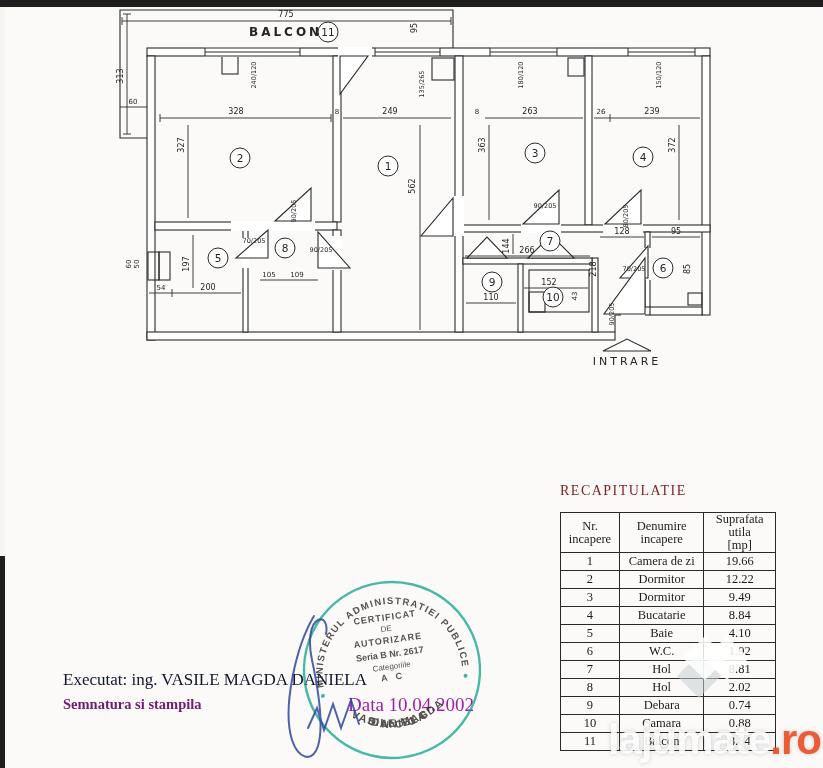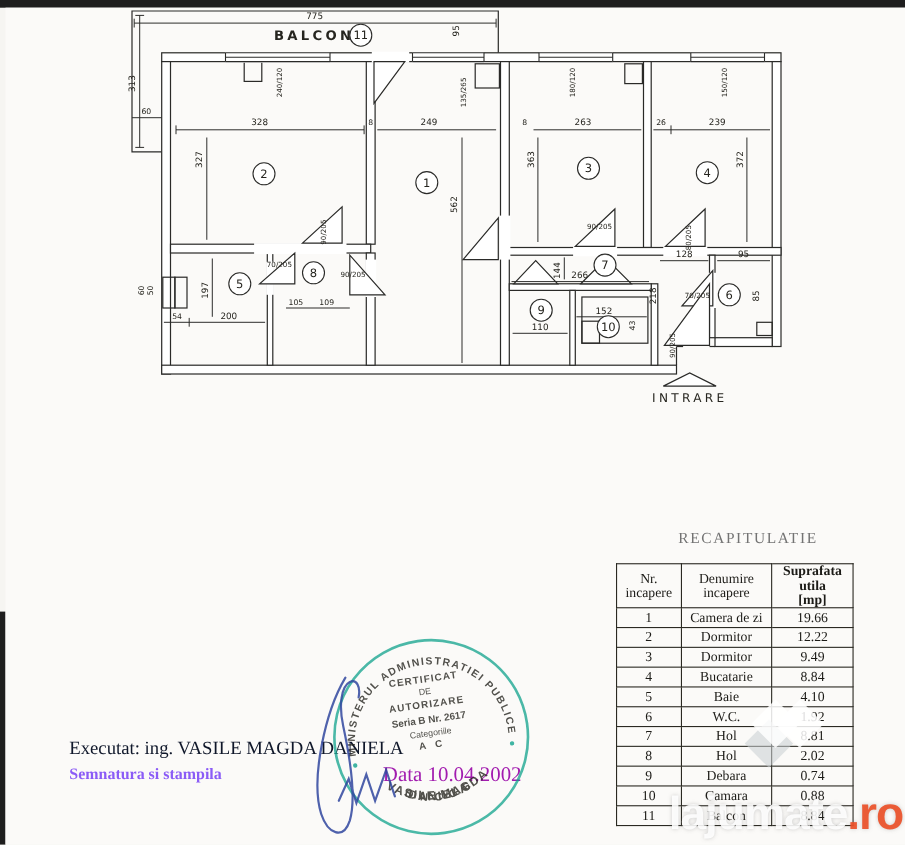--- a/index.html
+++ b/index.html
@@ -10,30 +10,30 @@
   .scan{position:absolute;left:5px;top:7px;right:0;bottom:0;background:#fbfaf8;}
   svg text{font-family:"DejaVu Sans",sans-serif;fill:#26251f;}
   .plan-svg{position:absolute;left:0;top:0;}
   .dim{font-size:8px;}
   .dim-s{font-size:7px;}
   .frac{font-size:6.5px;}
   .roomnum{font-size:10.5px;}
   .plan-title{font-size:12px;font-weight:bold;letter-spacing:3px;}
   .intrare{font-size:11px;letter-spacing:3px;}
   
-  .recap-title{position:absolute;left:560px;top:483px;width:240px;text-align:center;
-    font-size:14px;letter-spacing:1.5px;color:#737373;}
+  .recap-title{position:absolute;left:560px;top:483px;width:240px;
+    font-size:14px;letter-spacing:1.5px;color:#7f1d1d;}
   table.recap{position:absolute;left:560px;top:512px;width:216px;border-collapse:collapse;
     color:#1c1b17;font-size:12.5px;}
   table.recap th,table.recap td{border:1.4px solid #2a2922;padding:0 4px;height:17px;line-height:1.05;}
   table.recap th{font-weight:normal;font-size:12.5px;}
   td.c{text-align:center;} td.l{text-align:center;padding-left:7px;margin-left:29px;}
   
   .executat{position:absolute;left:63px;top:670px;font-size:17px;color:#0f172a;}
-  .semnatura{position:absolute;left:63px;top:696px;font-size:14.5px;font-weight:bold;color:#8b5cf6;}
+  .semnatura{position:absolute;left:63px;top:696px;font-size:14.5px;font-weight:bold;color:#701a75;}
   .data-line{position:absolute;left:348px;top:694px;font-size:19px;color:#a21caf;}
   
   .stamp{position:absolute;left:292px;top:570px;width:200px;height:200px;transform:rotate(-8deg);opacity:.88;}
   .stamp text{font-family:"Liberation Sans",sans-serif;}
   
   .signature{position:absolute;left:268px;top:598px;width:130px;height:172px;}
   
   .wm{position:absolute;right:2px;bottom:4px;display:flex;align-items:center;gap:18px;flex-direction:column;}
   .wm-text{font-family:"Liberation Sans",sans-serif;font-weight:bold;font-size:42px;
     color:rgba(255,255,255,.88);text-shadow:0 0 4px rgba(120,120,120,.35);letter-spacing:-1px;}
@@ -266,21 +266,21 @@
   <tbody>
       <tr>
     <th style="width:58px;">
           <div>Nr.</div>
           <div>incapere</div>
         </th>
     <th style="width:102px;">
           <div>Denumire</div>
           <div>incapere</div>
         </th>
-    <th style="width:78px;font-weight:bold;">
+    <th style="width:78px;">
           <div>Suprafata utila</div>
           <div>[mp]</div>
         </th>
   </tr>
   <tr>
         <td class="c">1</td>
         <td class="l">Camera de zi</td>
         <td class="c">19.66</td>
       </tr>
   <tr>

